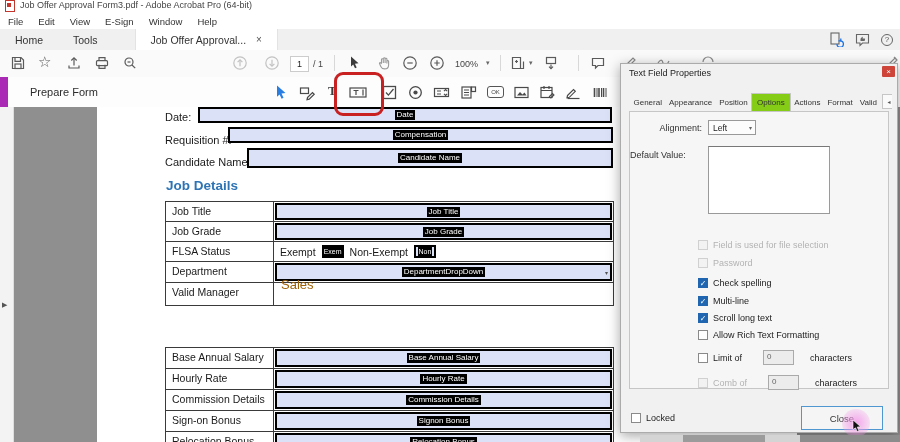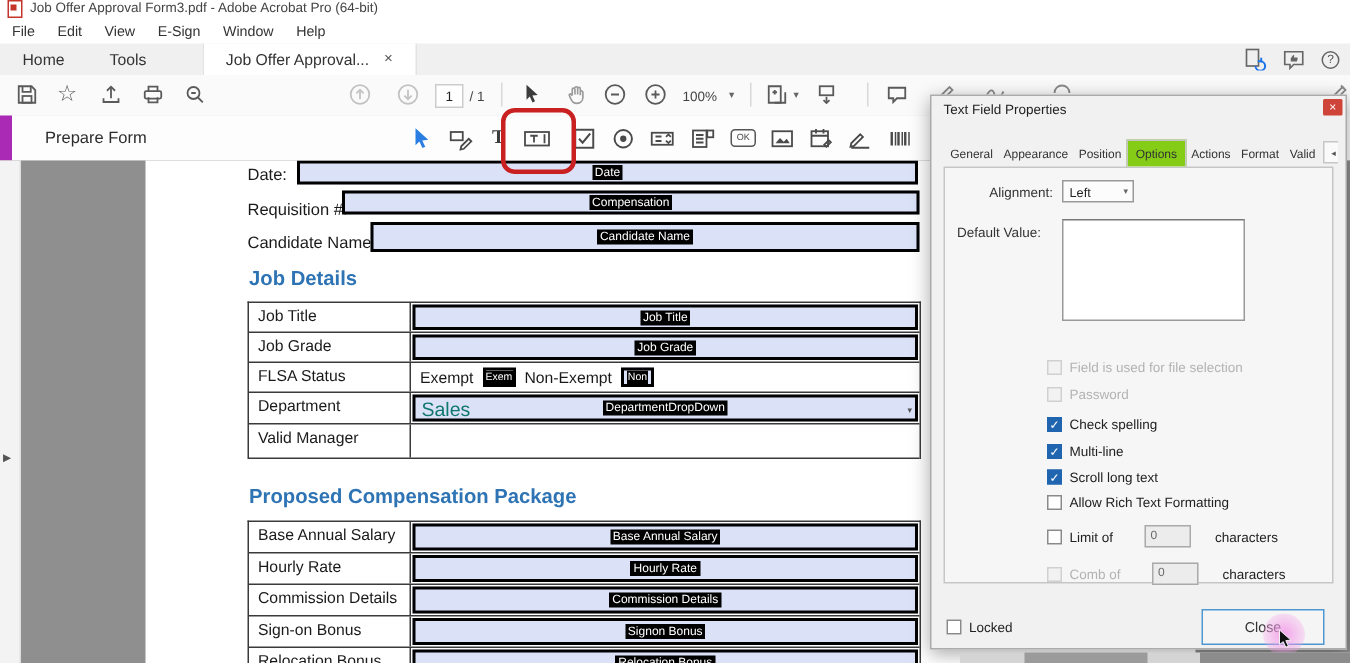--- a/index.html
+++ b/index.html
@@ -50,36 +50,36 @@
   .heading{position:absolute;font-size:13.5px;font-weight:bold;color:#2e74b5}
 
   .dtable{position:absolute;left:68px;width:449px;border:1px solid #3a3a3a;border-bottom:none;background:#fff;box-sizing:border-box}
   .trow{display:flex;border-bottom:1px solid #3a3a3a}
   .tlabel{width:108px;flex:0 0 auto;font-size:10.5px;color:#1a1a1a;padding:3px 0 0 6px;border-right:1px solid #3a3a3a;box-sizing:border-box}
   .tcell{flex:1;position:relative;padding:1px;box-sizing:border-box}
   .cellfield{position:relative;height:100%;background:#dbe2f8;border:2px solid #000;display:flex;align-items:center;justify-content:center;box-sizing:border-box}
   .flsacell{flex:1;display:flex;align-items:center;font-size:10.5px;color:#1a1a1a;gap:6px;padding-left:6px}
   .minifield{width:22px;height:13px;background:#dbe2f8;border:2px solid #000;display:flex;align-items:center;justify-content:center;overflow:hidden;box-sizing:border-box}
   .minifield .ftag{font-size:7px;padding:0 1px}
-  .dd-value{position:absolute;left:4px;top:0;font-size:13px;color:#0f766e}
+  .dd-value{position:absolute;left:4px;top:12px;font-size:13px;color:#a16207}
   .dd-caret{position:absolute;right:2px;top:4px;font-size:6px;color:#555}
 
   
   .dialog{position:absolute;left:620px;top:63px;width:278px;height:370px;background:#f1f1f1;border:1px solid #ababab;box-shadow:0 3px 12px rgba(0,0,0,.35);z-index:100;box-sizing:border-box}
   .dlg-title{position:absolute;left:8px;top:4px;font-size:9px;color:#222}
   .dlg-close{position:absolute;right:2px;top:2px;width:13px;height:11px;background:#ce4438;color:#fff;font-size:8px;line-height:11px;text-align:center;border-radius:1px}
   .dtabs{position:absolute;top:27px;left:9px;right:5px;height:20px;display:flex;align-items:flex-end;font-size:8px;color:#333;white-space:nowrap;overflow:hidden}
   .dtab{padding:3px 3.5px 4px}
   .dtab.active{background:#84cc16;border:1px solid #c6c6c6;border-bottom:1px solid #f6f6f6;position:relative;z-index:3;padding:4px 5px;margin-bottom:-1px}
   .tab-arrow{width:11px;height:13px;flex:0 0 auto;border:1px solid #c6c6c6;background:#fafafa;font-size:6px;display:flex;align-items:center;justify-content:center;margin:0 0 2px 2px;color:#555}
   .dbody{position:absolute;left:8px;right:8px;top:47px;height:276px;border:1px solid #c6c6c6;background:#f6f6f6}
   .d-align-label{position:absolute;left:0;top:11px;width:72px;text-align:right;font-size:9px;color:#333}
   .d-select{position:absolute;left:78px;top:8px;width:48px;height:15px;background:#fcfcfc;border:1px solid #999;font-size:8.5px;line-height:14px;padding-left:4px;color:#222;box-sizing:border-box}
   .d-select .car{position:absolute;right:3px;top:0;font-size:6px;color:#666;line-height:14px}
-  .d-def-label{position:absolute;left:0;top:38px;width:72px;text-align:center;font-size:9px;color:#333}
+  .d-def-label{position:absolute;left:0;top:38px;width:72px;text-align:left;font-size:9px;color:#333}
   .d-textarea{position:absolute;left:78px;top:34px;width:122px;height:68px;background:#fff;border:1px solid #9a9a9a;border-top-color:#787878;box-sizing:border-box}
   .crow{position:absolute;left:68px;display:flex;align-items:center;gap:5px;font-size:9px;color:#222}
   .cb{width:10px;height:10px;flex:0 0 auto;box-sizing:border-box;border:1px solid #8a8a8a;background:#fff;display:flex;align-items:center;justify-content:center;font-size:8px;line-height:9px;color:#fff}
   .cb.checked{background:#2065b0;border-color:#2065b0}
   .crow.disabled{color:#b3b3b3}
   .crow.disabled .cb{border-color:#d0d0d0;background:#f2f2f2}
   .num{width:31px;height:15px;background:#ececec;border:1px solid #aaa;font-size:8px;padding:1px 0 0 3px;box-sizing:border-box;color:#666;margin-left:16px}
   .suffix{margin-left:11px;color:#222}
   .crow.disabled .suffix{color:#222}
   .d-locked{position:absolute;left:10px;top:349px;display:flex;gap:5px;font-size:9px;color:#222;align-items:center}
@@ -400,21 +400,20 @@
               <span class="ftag">DepartmentDropDown</span>
               <span class="dd-caret">▾</span>
             </div>
           </div>
         </div>
         <div class="trow" style="height:22px">
           <div class="tlabel">Valid Manager</div>
         </div>
       </div>
 
-      <span class="heading" style="left:69px;top:216px">Proposed Compensation Package</span>
       <div class="dtable" style="top:240px">
         <div class="trow" style="height:20px">
           <div class="tlabel">Base Annual Salary</div>
           <div class="tcell">
               <div class="cellfield">
                 <span class="ftag">Base Annual Salary</span>
               </div>
             </div>
         </div>
         <div class="trow" style="height:20px">

